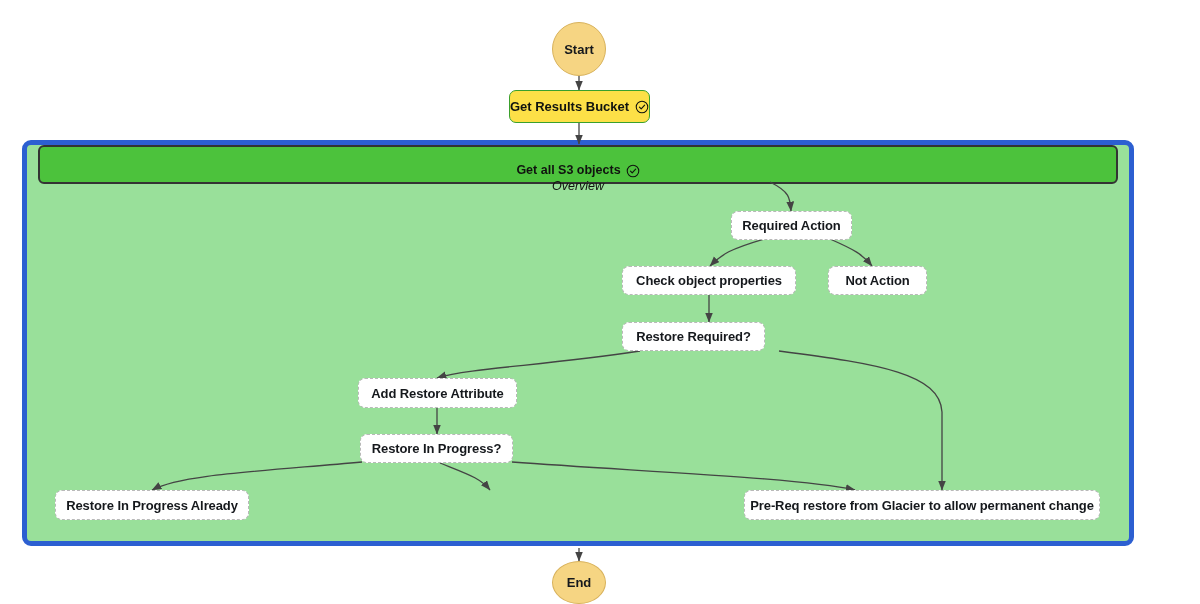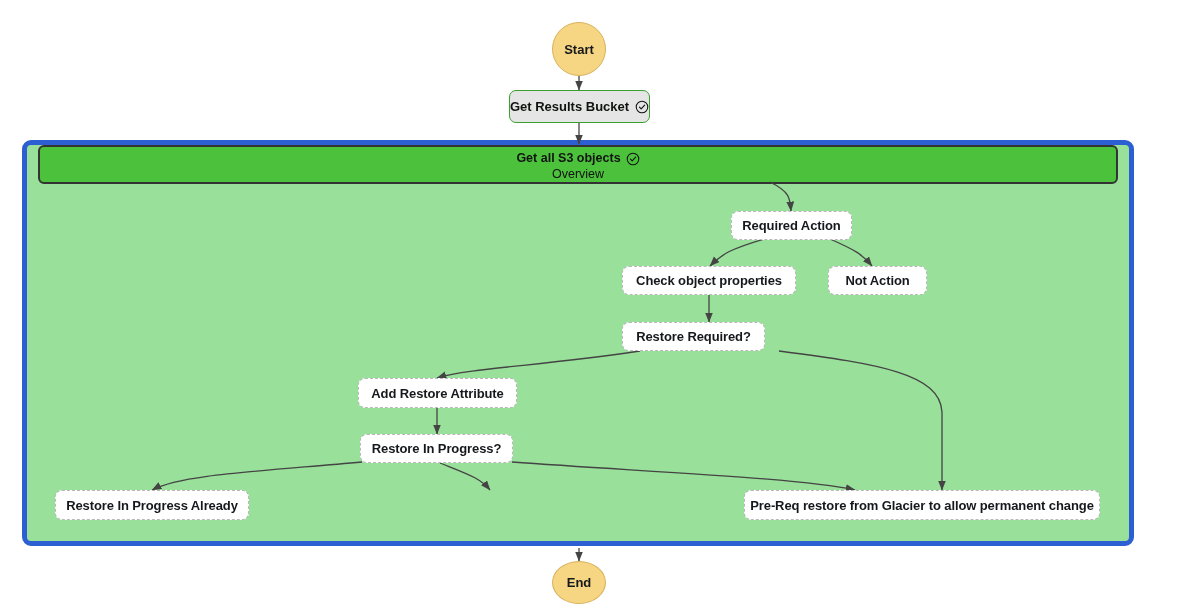--- a/index.html
+++ b/index.html
@@ -25,50 +25,50 @@
     z-index:1;
   }
   .subgraph-title{
     position:absolute;
     box-sizing:border-box;
     background:#4CC23C;
     border:2px solid #333333;
     border-radius:6px;
     text-align:center;
     z-index:2;
-    padding-top:4px;
+    padding-top:16px;
     line-height:1.25;
   }
   .subgraph-title .t-main{
     font-size:12.5px;font-weight:bold;color:#10130f;
     display:flex;align-items:center;justify-content:center;gap:5px;
   }
   .subgraph-title .t-sub{
-    font-size:12.5px;color:#10130f;font-weight:normal;
+    font-size:12.5px;color:#10130f;font-weight:normal;font-style:italic;
   }
 
   
   .node{
     position:absolute;
     box-sizing:border-box;
     display:flex;align-items:center;justify-content:center;
     z-index:4;
     white-space:nowrap;
   }
   .node.process{
     background:#ffffff;
     border:1px dashed #b9b9b9;
     border-radius:7px;
     font-size:13px;
     color:#15181c;
     font-weight:bold;
     letter-spacing:-0.1px;
   }
   .node.green{
-    background:#e5e5e5;
+    background:#fde047;
     border:1px solid #3aa02d;
     border-radius:7px;
     font-size:13px;
     color:#10130f;
     font-weight:bold;
     gap:6px;
   }
   .node.terminal{
     background:#F6D583;
     border:1px solid #d8b25c;

